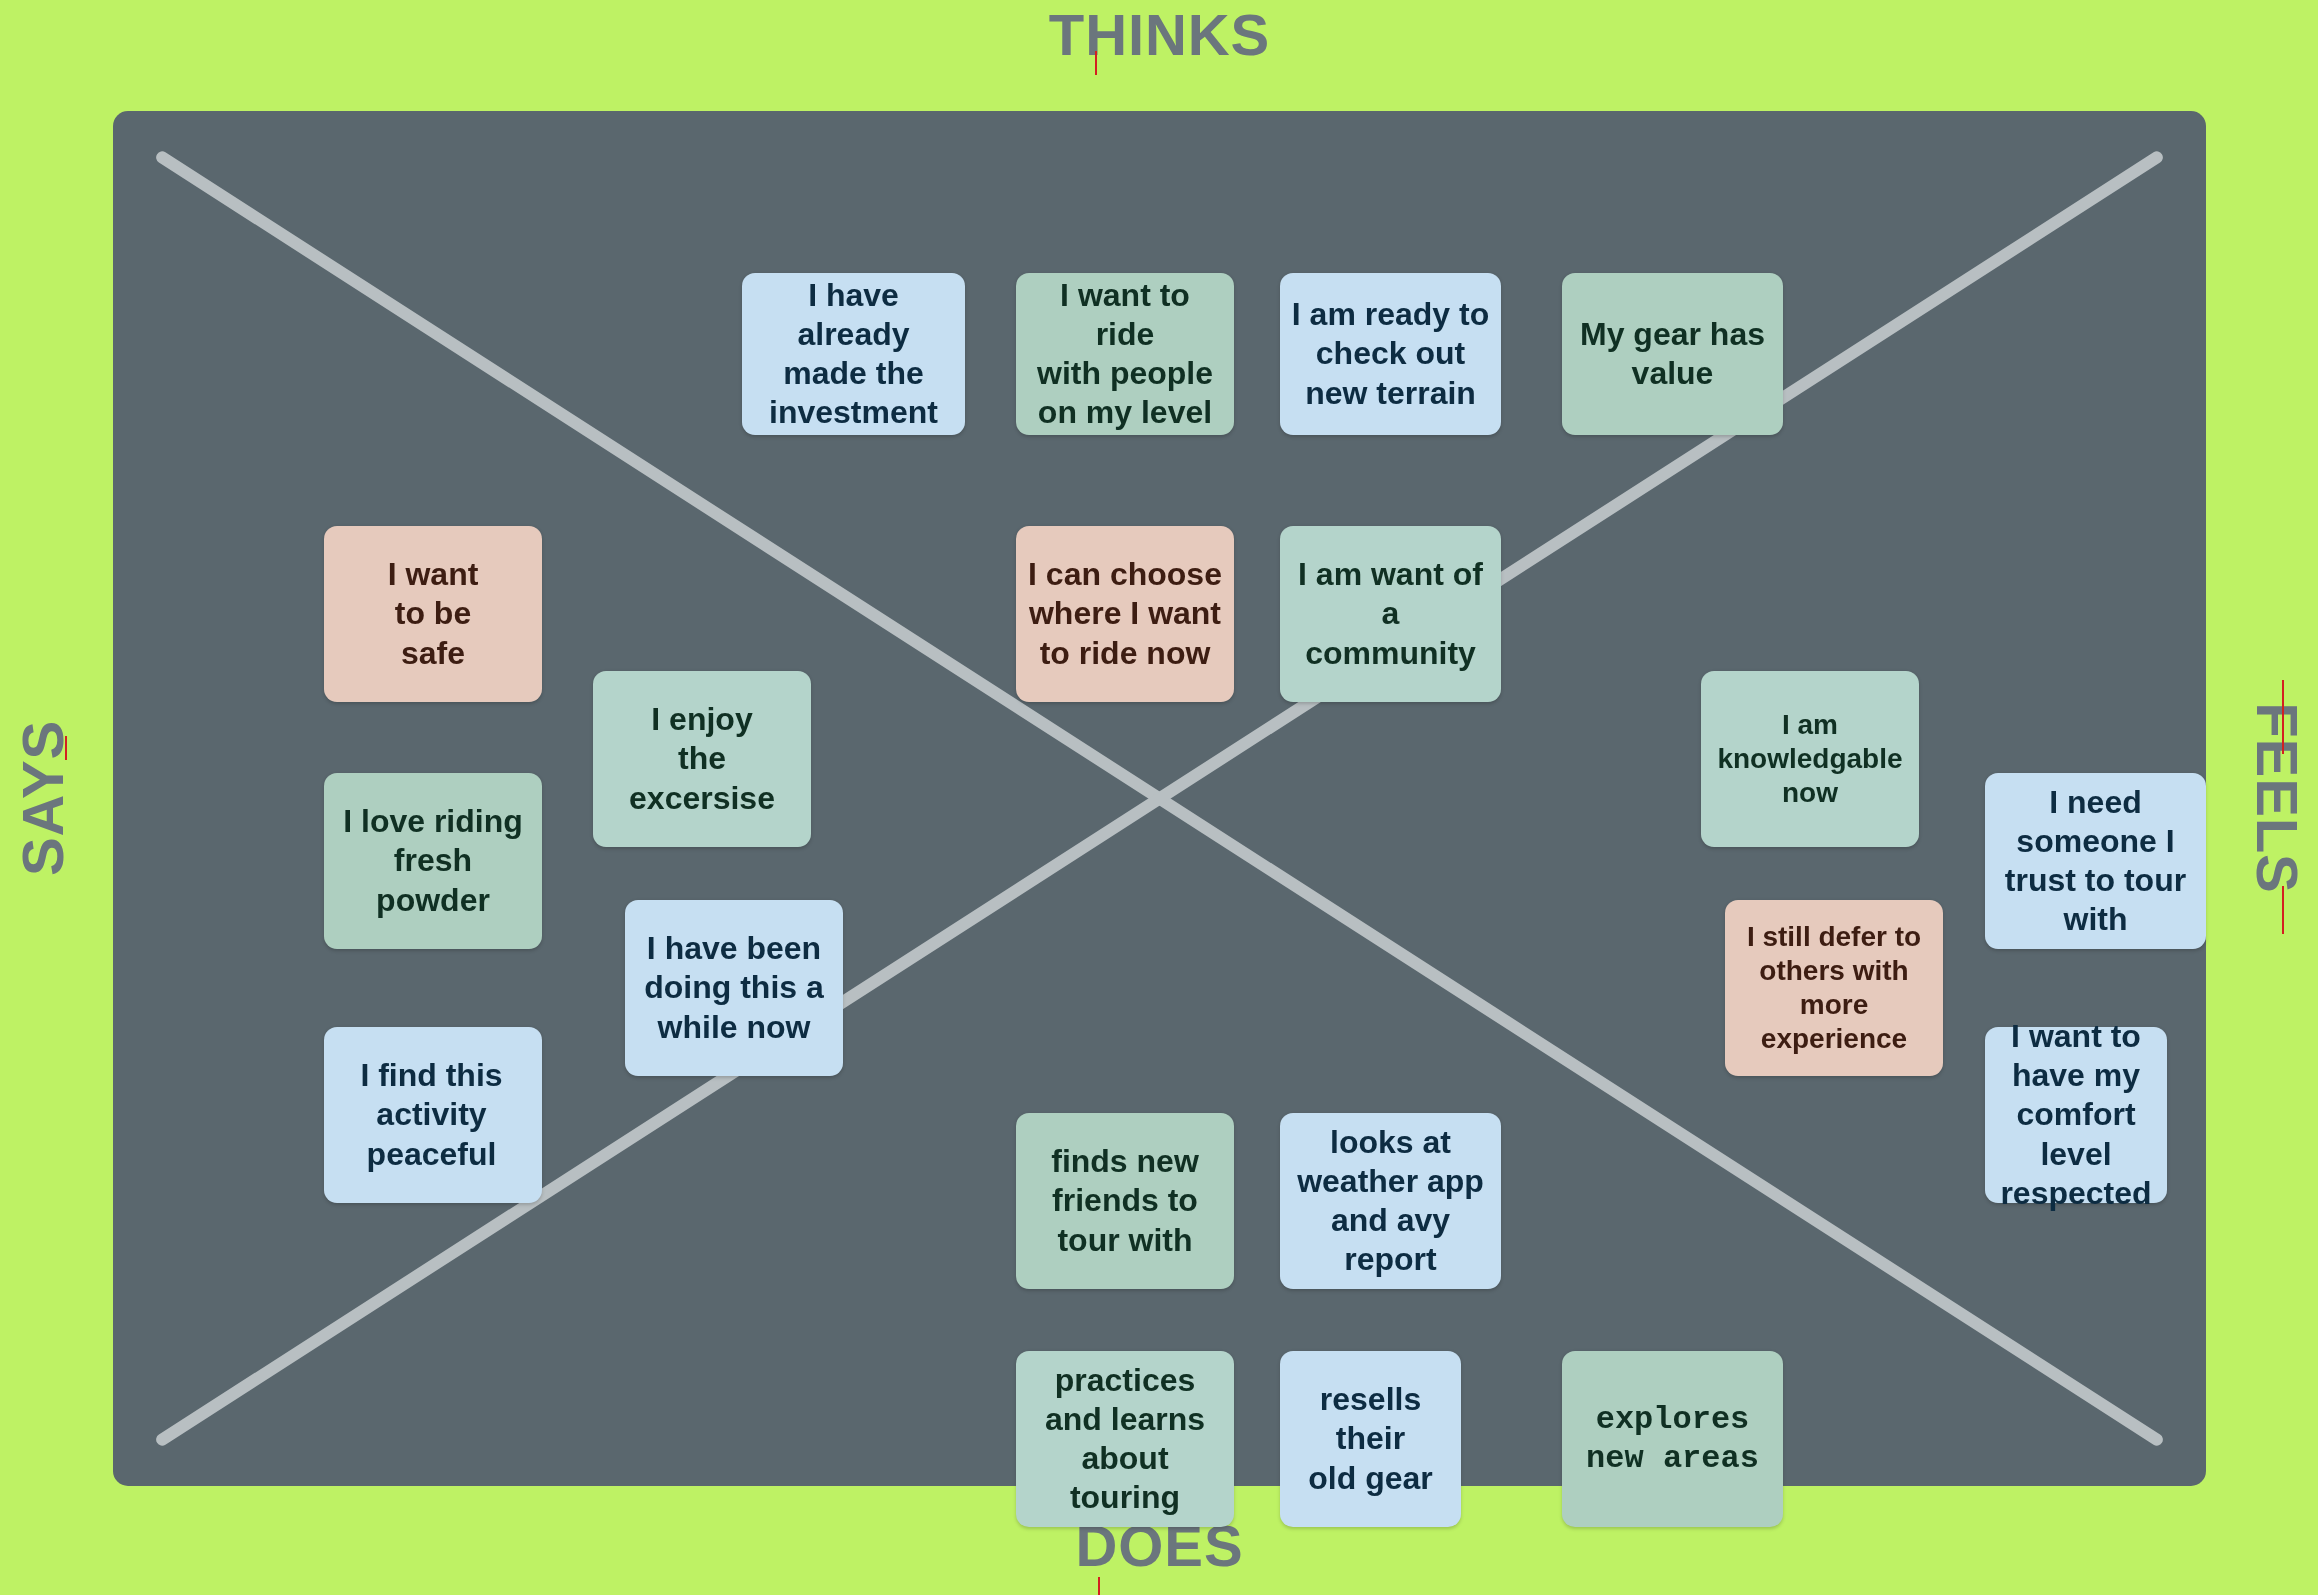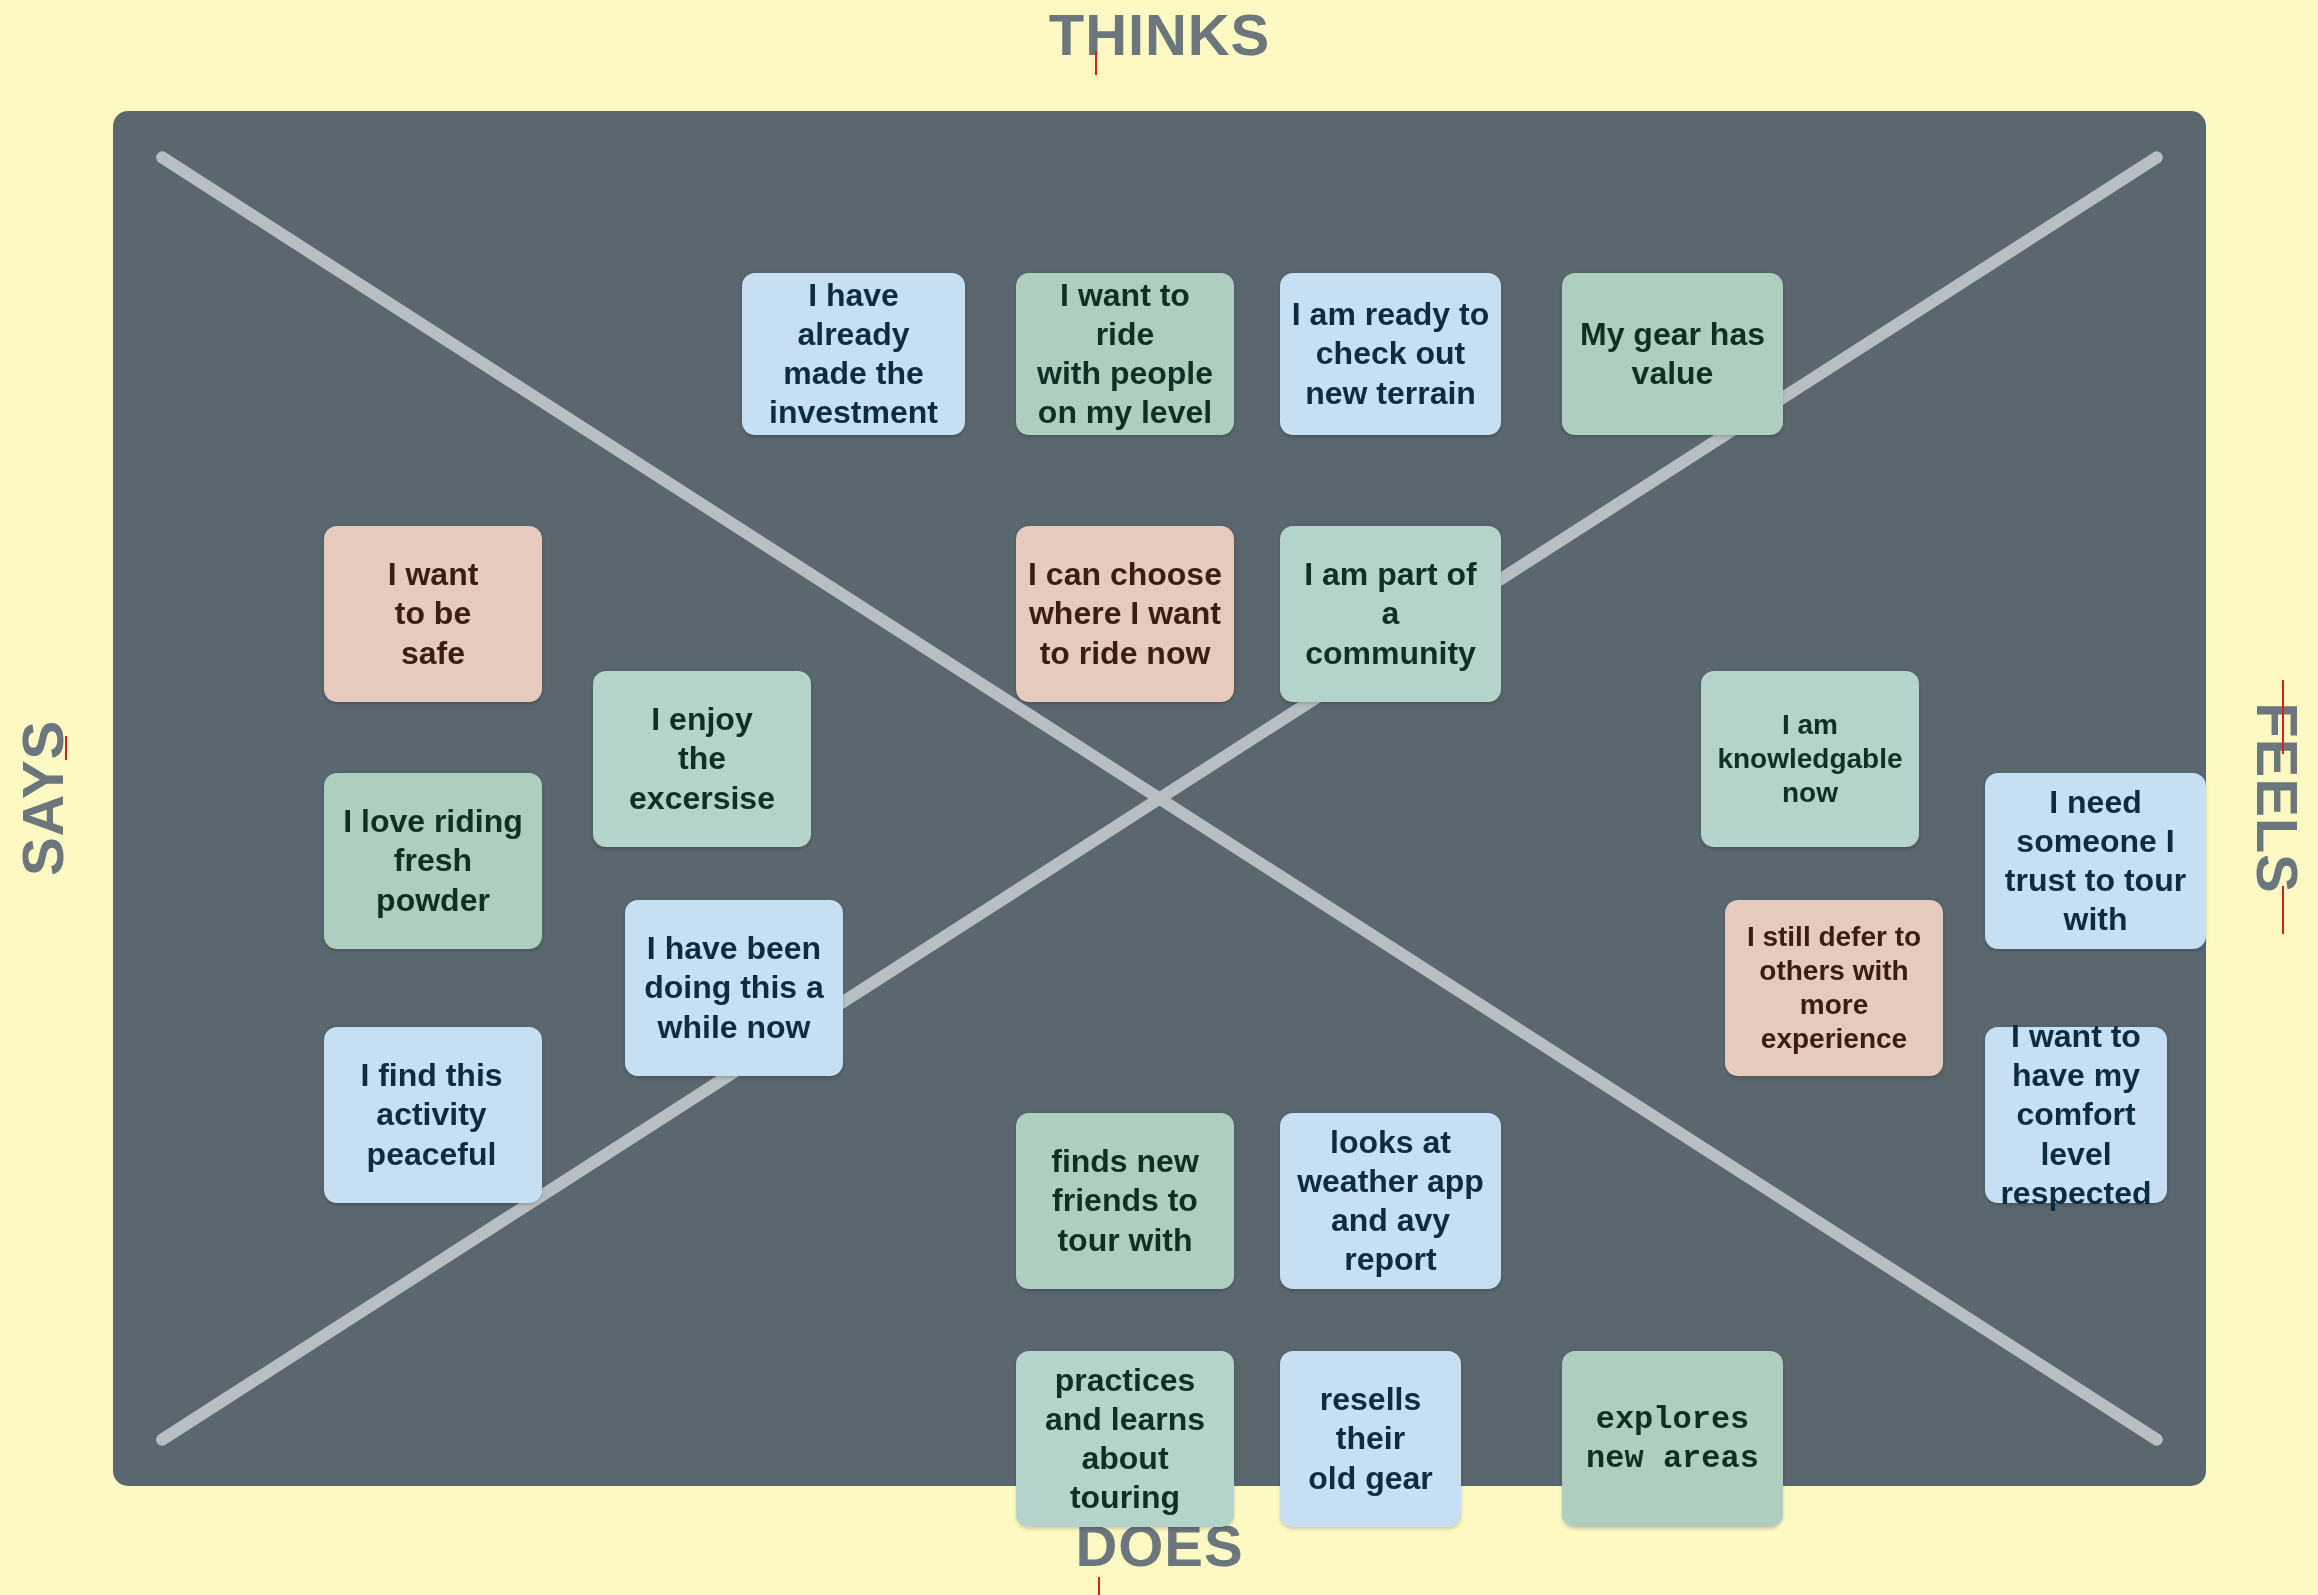--- a/index.html
+++ b/index.html
@@ -10,21 +10,21 @@
   }
   body {
     font-family: "Liberation Sans", sans-serif;
     -webkit-font-smoothing: antialiased;
   }
 
   #stage {
     position: relative;
     width: 2319px;
     height: 1595px;
-    background: #fef9c3;
+    background: #bef264;
     overflow: hidden;
   }
 
   
   .axis-label {
     position: absolute;
     color: #6b767d;
     font-weight: 700;
     font-size: 58px;
     letter-spacing: 0.9px;
@@ -134,21 +134,21 @@
 check out
 new terrain</div>
       <div class="note green" style="left: 1449px; top: 162px; width: 221px; height: 162px; font-size: 32px;">My gear has
 value</div>
       <div class="note pink" style="left: 211px; top: 415px; width: 218px; height: 176px; font-size: 32px;">I want
 to be
 safe</div>
       <div class="note pink" style="left: 903px; top: 415px; width: 218px; height: 176px; font-size: 32px;">I can choose
 where I want
 to ride now</div>
-      <div class="note mint" style="left: 1167px; top: 415px; width: 221px; height: 176px; font-size: 32px;">I am part of a
+      <div class="note mint" style="left: 1167px; top: 415px; width: 221px; height: 176px; font-size: 32px;">I am want of a
 community</div>
       <div class="note mint" style="left: 480px; top: 560px; width: 218px; height: 176px; font-size: 32px;">I enjoy
 the
 excersise</div>
       <div class="note mint" style="left: 1588px; top: 560px; width: 218px; height: 176px; font-size: 28px;">I am
 knowledgable
 now</div>
       <div class="note green" style="left: 211px; top: 662px; width: 218px; height: 176px; font-size: 32px;">I love riding
 fresh
 powder</div>

